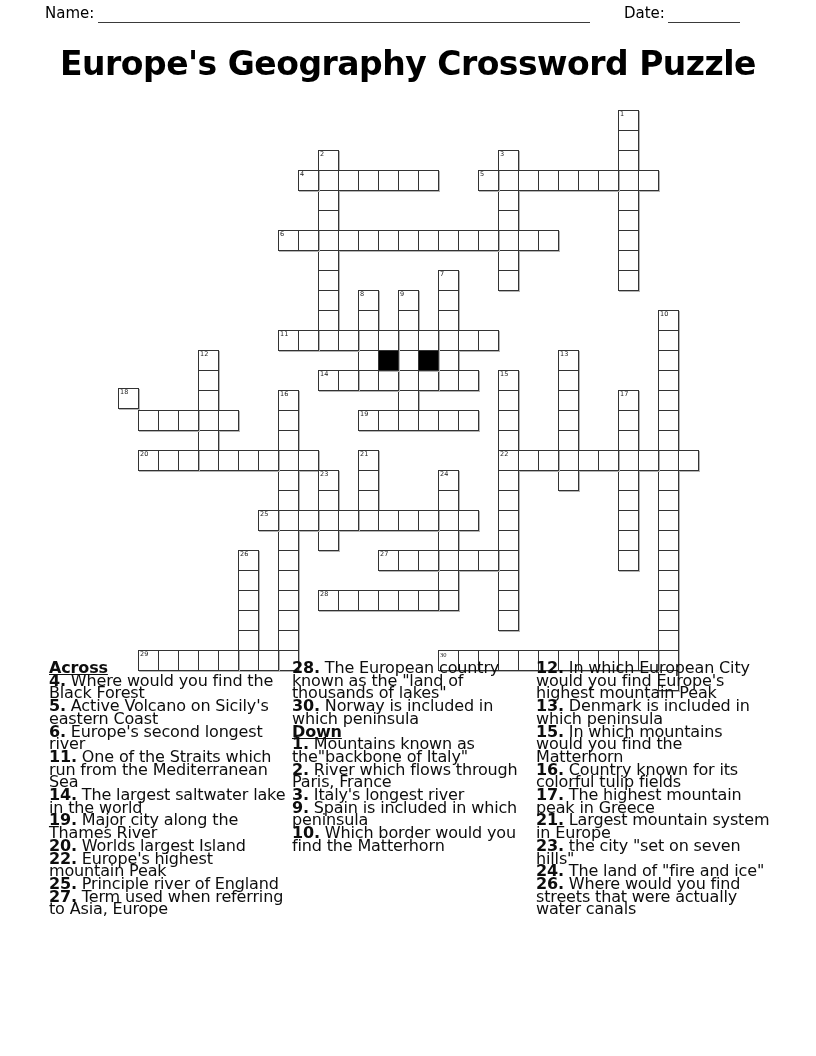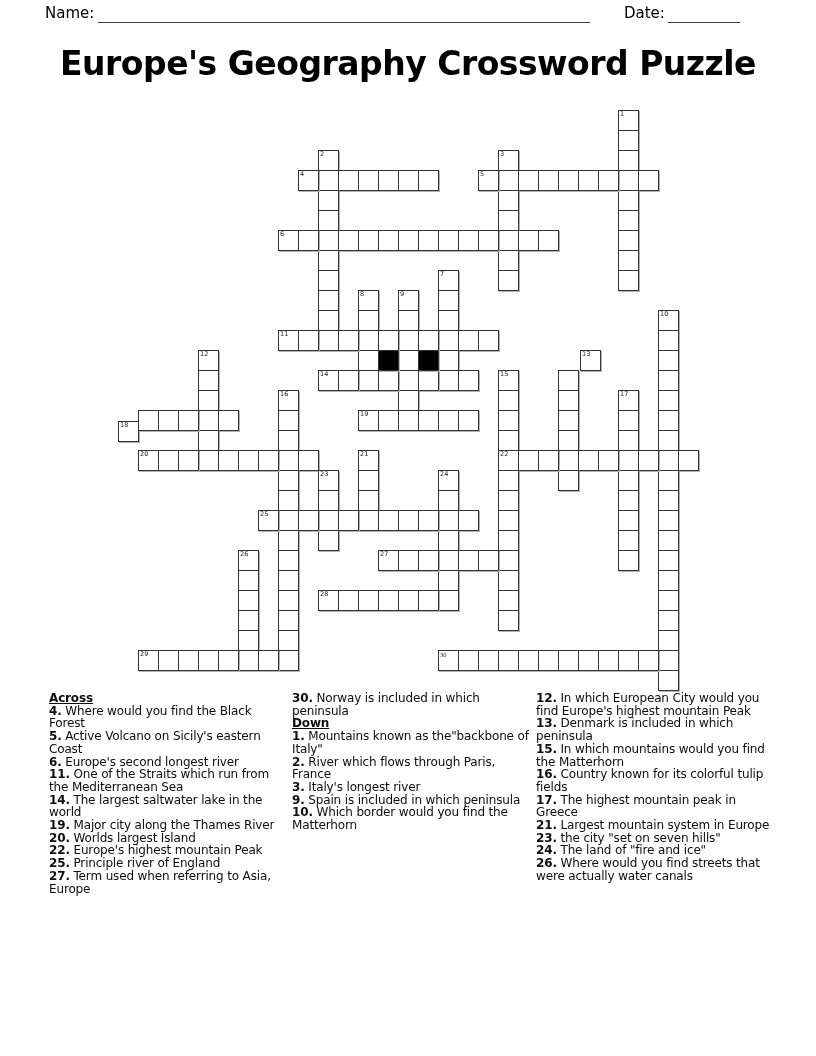--- a/index.html
+++ b/index.html
@@ -4,21 +4,21 @@
 <style>
   html,body{margin:0;padding:0;background:#fff;}
   body{width:816px;height:1056px;position:relative;font-family:"DejaVu Sans","Liberation Sans",sans-serif;color:#111;overflow:hidden;}
   .hdr-label{position:absolute;font-size:15px;color:#000;}
   .blank-line{position:absolute;border-bottom:1.5px solid #3a3a3a;height:16px;}
   #title{position:absolute;left:0;top:44px;width:816px;text-align:center;font-size:33px;font-weight:bold;letter-spacing:-0.5px;color:#000;}
   #grid{position:absolute;left:0;top:0;width:816px;height:700px;}
   .cell{position:absolute;width:21px;height:21px;box-sizing:border-box;border:1px solid #333;background:#fff;box-shadow:1px 1px 0 0 #b5b5b5;}
   .cell.black{background:#000;}
   .cellnum{position:absolute;top:0px;left:1px;font-size:6.5px;line-height:7px;color:#222;font-weight:normal;}
-  .clue-col{position:absolute;top:692px;font-size:12px;line-height:12.7px;letter-spacing:-0.15px;color:#0d0d0d;}
+  .clue-col{position:absolute;top:662px;font-size:16px;line-height:12.7px;letter-spacing:-0.15px;color:#0d0d0d;}
   .clue-item{margin:0;}
   .clue-head{font-weight:bold;text-decoration:underline;}
   .clue-item b{font-weight:bold;}
 </style>
 </head>
 <body>
 
 <span class="hdr-label" style="left:45px;top:4px;">Name:</span>
 <div class="blank-line" style="left:98px;top:6px;width:492px;"></div>
 <span class="hdr-label" style="left:624px;top:4px;">Date:</span>
@@ -144,21 +144,21 @@
     <div class="cell" style="left: 458px; top: 330px;"></div>
     <div class="cell" style="left: 478px; top: 330px;"></div>
     <div class="cell" style="left: 198px; top: 350px;">
       <span class="cellnum">12</span>
     </div>
     <div class="cell" style="left: 198px; top: 370px;"></div>
     <div class="cell" style="left: 198px; top: 390px;"></div>
     <div class="cell" style="left: 198px; top: 410px;"></div>
     <div class="cell" style="left: 198px; top: 430px;"></div>
     <div class="cell" style="left: 198px; top: 450px;"></div>
-    <div class="cell" style="left: 558px; top: 350px; margin-left: 22px;">
+    <div class="cell" style="left: 558px; top: 350px;">
       <span class="cellnum">13</span>
     </div>
     <div class="cell" style="left: 558px; top: 370px;"></div>
     <div class="cell" style="left: 558px; top: 390px;"></div>
     <div class="cell" style="left: 558px; top: 410px;"></div>
     <div class="cell" style="left: 558px; top: 430px;"></div>
     <div class="cell" style="left: 558px; top: 450px;"></div>
     <div class="cell" style="left: 558px; top: 470px;"></div>
     <div class="cell" style="left: 318px; top: 370px;">
       <span class="cellnum">14</span>
@@ -204,21 +204,21 @@
       <span class="cellnum">17</span>
     </div>
     <div class="cell" style="left: 618px; top: 410px;"></div>
     <div class="cell" style="left: 618px; top: 430px;"></div>
     <div class="cell" style="left: 618px; top: 450px;"></div>
     <div class="cell" style="left: 618px; top: 470px;"></div>
     <div class="cell" style="left: 618px; top: 490px;"></div>
     <div class="cell" style="left: 618px; top: 510px;"></div>
     <div class="cell" style="left: 618px; top: 530px;"></div>
     <div class="cell" style="left: 618px; top: 550px;"></div>
-    <div class="cell" style="left: 118px; top: 421px;">
+    <div class="cell" style="left: 118px; top: 388px;">
       <span class="cellnum">18</span>
     </div>
     <div class="cell" style="left: 138px; top: 410px;"></div>
     <div class="cell" style="left: 158px; top: 410px;"></div>
     <div class="cell" style="left: 178px; top: 410px;"></div>
     <div class="cell" style="left: 218px; top: 410px;"></div>
     <div class="cell" style="left: 358px; top: 410px;">
       <span class="cellnum">19</span>
     </div>
     <div class="cell" style="left: 378px; top: 410px;"></div>
@@ -326,20 +326,21 @@
     <div class="clue-item"><b>6.</b> Europe's second longest river</div>
     <div class="clue-item"><b>11.</b> One of the Straits which run from the Mediterranean Sea</div>
     <div class="clue-item"><b>14.</b> The largest saltwater lake in the world</div>
     <div class="clue-item"><b>19.</b> Major city along the Thames River</div>
     <div class="clue-item"><b>20.</b> Worlds largest Island</div>
     <div class="clue-item"><b>22.</b> Europe's highest mountain Peak</div>
     <div class="clue-item"><b>25.</b> Principle river of England</div>
     <div class="clue-item"><b>27.</b> Term used when referring to Asia, Europe</div>
   </div>
 <div class="clue-col" style="left:292px;width:242px;">
+    <div class="clue-item"><b>28.</b> The European country known as the "land of thousands of lakes"</div>
     <div class="clue-item"><b>30.</b> Norway is included in which peninsula</div>
     <div class="clue-item"><span class="clue-head">Down</span></div>
     <div class="clue-item"><b>1.</b> Mountains known as the"backbone of Italy"</div>
     <div class="clue-item"><b>2.</b> River which flows through Paris, France</div>
     <div class="clue-item"><b>3.</b> Italy's longest river</div>
     <div class="clue-item"><b>9.</b> Spain is included in which peninsula</div>
     <div class="clue-item"><b>10.</b> Which border would you find the Matterhorn</div>
   </div>
 <div class="clue-col" style="left:536px;width:238px;">
     <div class="clue-item"><b>12.</b> In which European City would you find Europe's highest mountain Peak</div>

